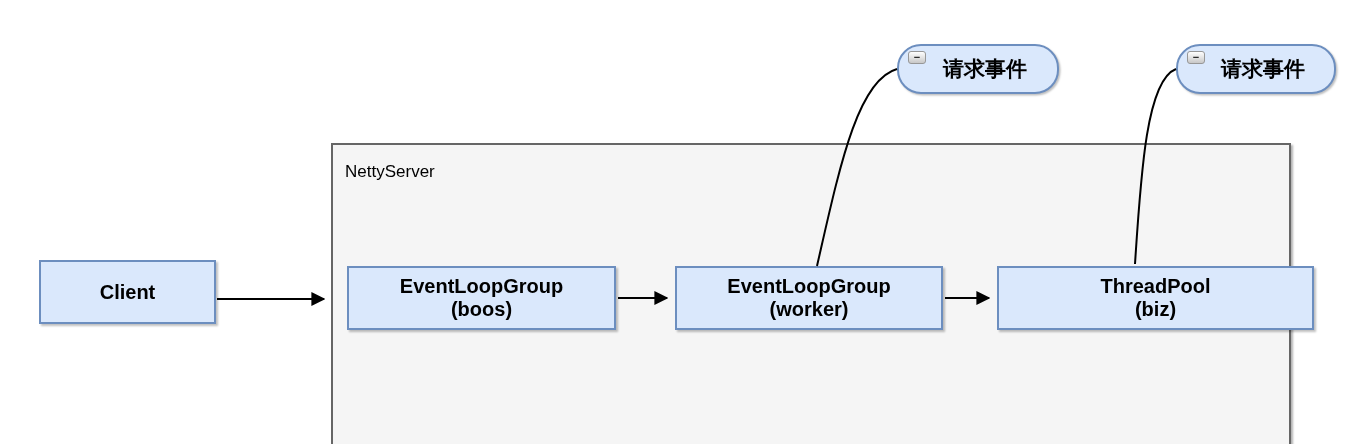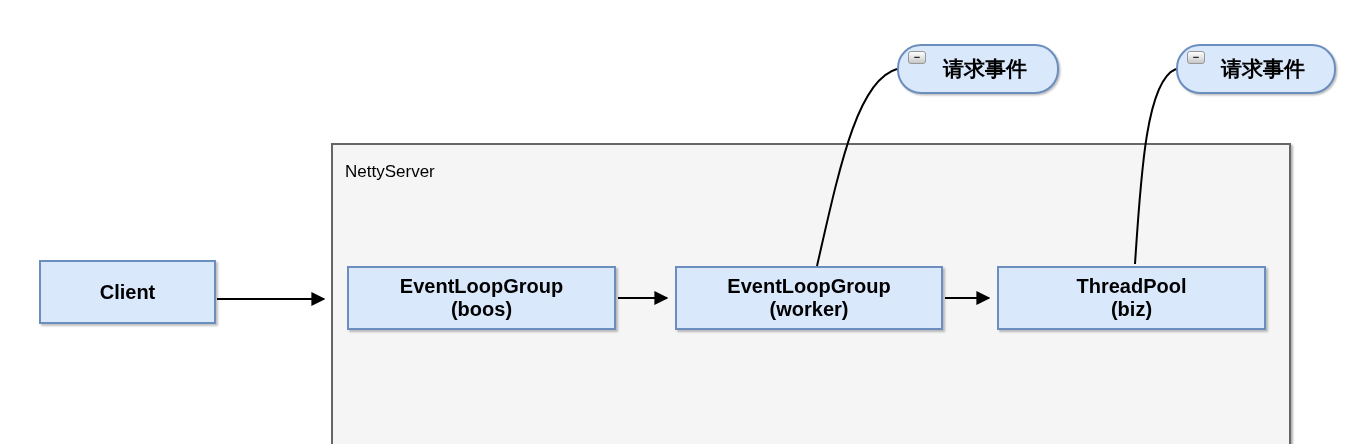--- a/index.html
+++ b/index.html
@@ -30,21 +30,21 @@
     position:absolute;box-sizing:border-box;
     background:#dae8fc;border:2px solid #6c8ebf;
     box-shadow:1.5px 1.5px 2px rgba(0,0,0,0.25);
     display:flex;flex-direction:column;align-items:center;justify-content:center;
     font-size:20px;font-weight:bold;color:#000000;line-height:1.15;
     text-align:center;
   }
   .node-client{left:39px;top:260px;width:177px;height:64px;}
   .node-boos{left:347px;top:266px;width:269px;height:64px;}
   .node-worker{left:675px;top:266px;width:268px;height:64px;}
-  .node-threadpool{left:997px;top:266px;width:269px;height:64px;}
+  .node-threadpool{left:997px;top:266px;width:317px;height:64px;}
   .callout{
     position:absolute;box-sizing:border-box;height:50px;
     background:#dae8fc;border:2px solid #6c8ebf;border-radius:24px;
     box-shadow:1.5px 1.5px 2px rgba(0,0,0,0.25);
     display:flex;align-items:center;justify-content:center;
     font-size:21px;font-weight:bold;color:#000000;
     padding-left:14px;
   }
   .callout-heartbeat{left:897px;top:44px;width:162px;}
   .callout-request{left:1176px;top:44px;width:160px;}

